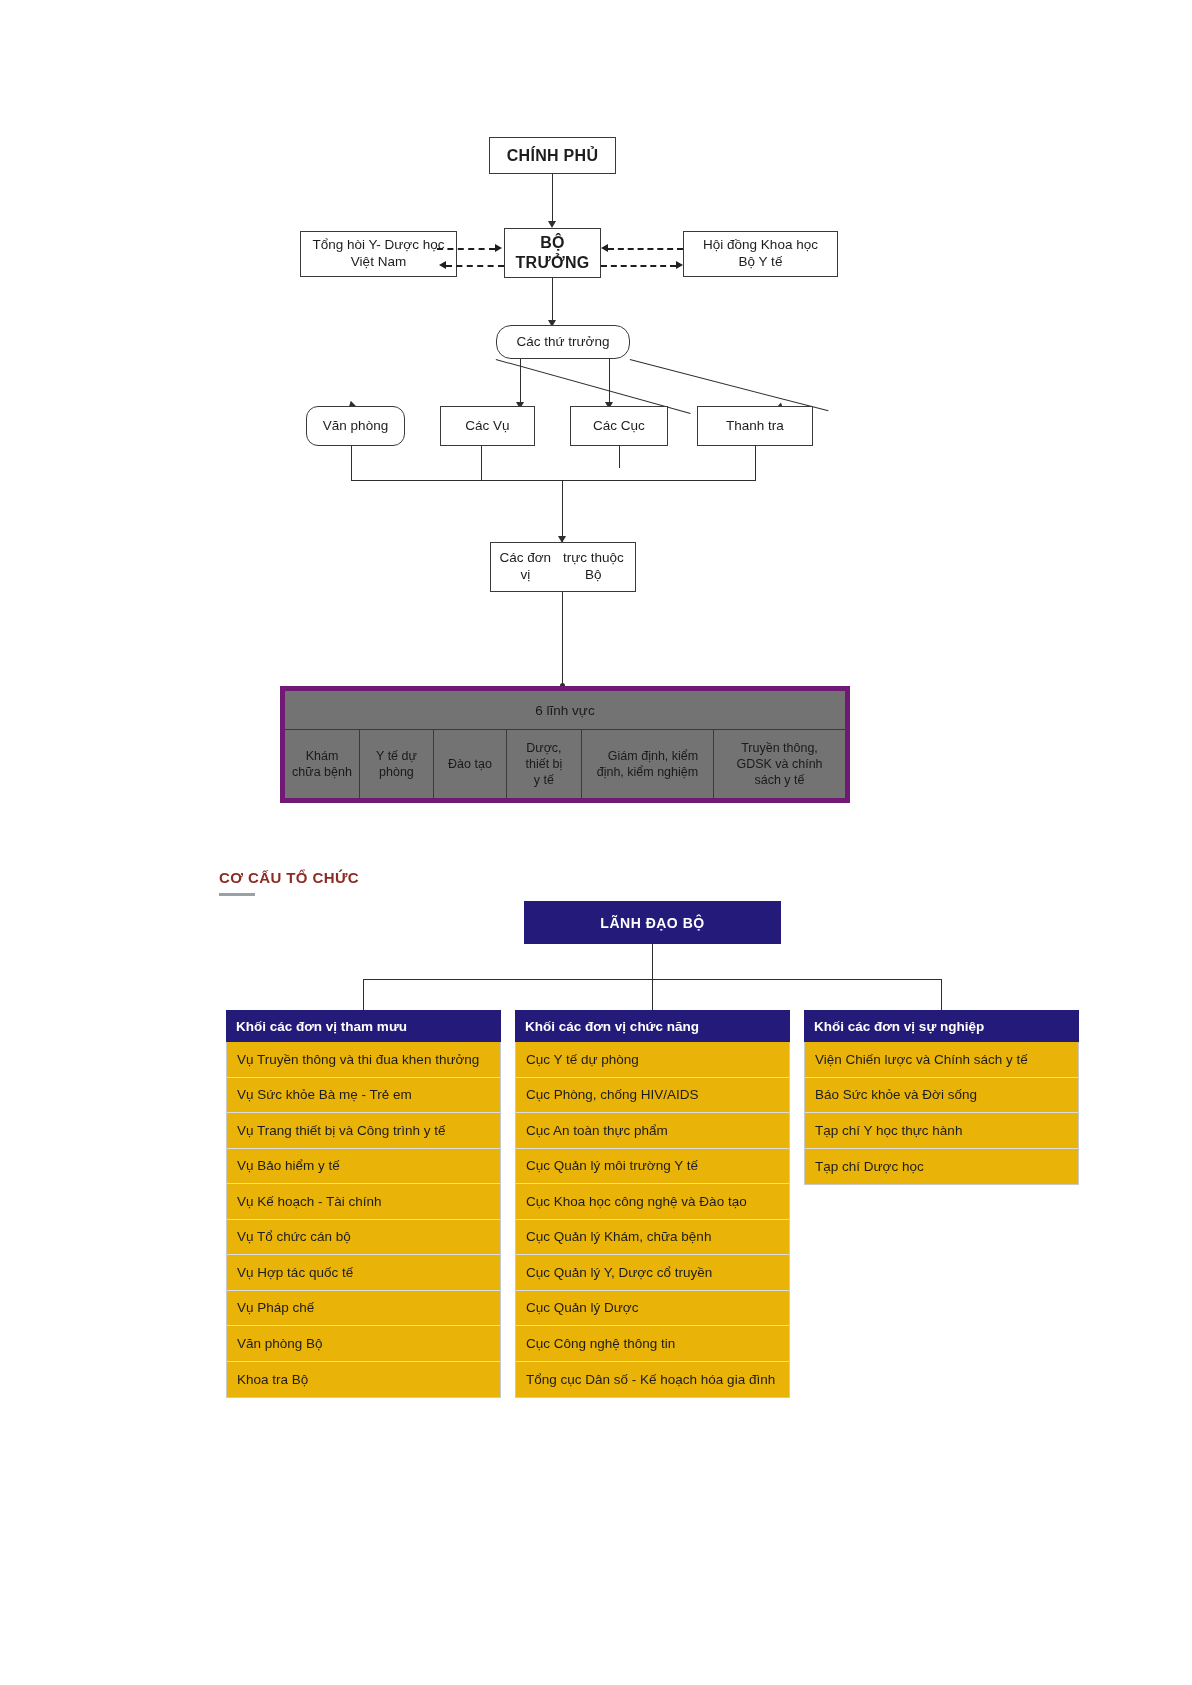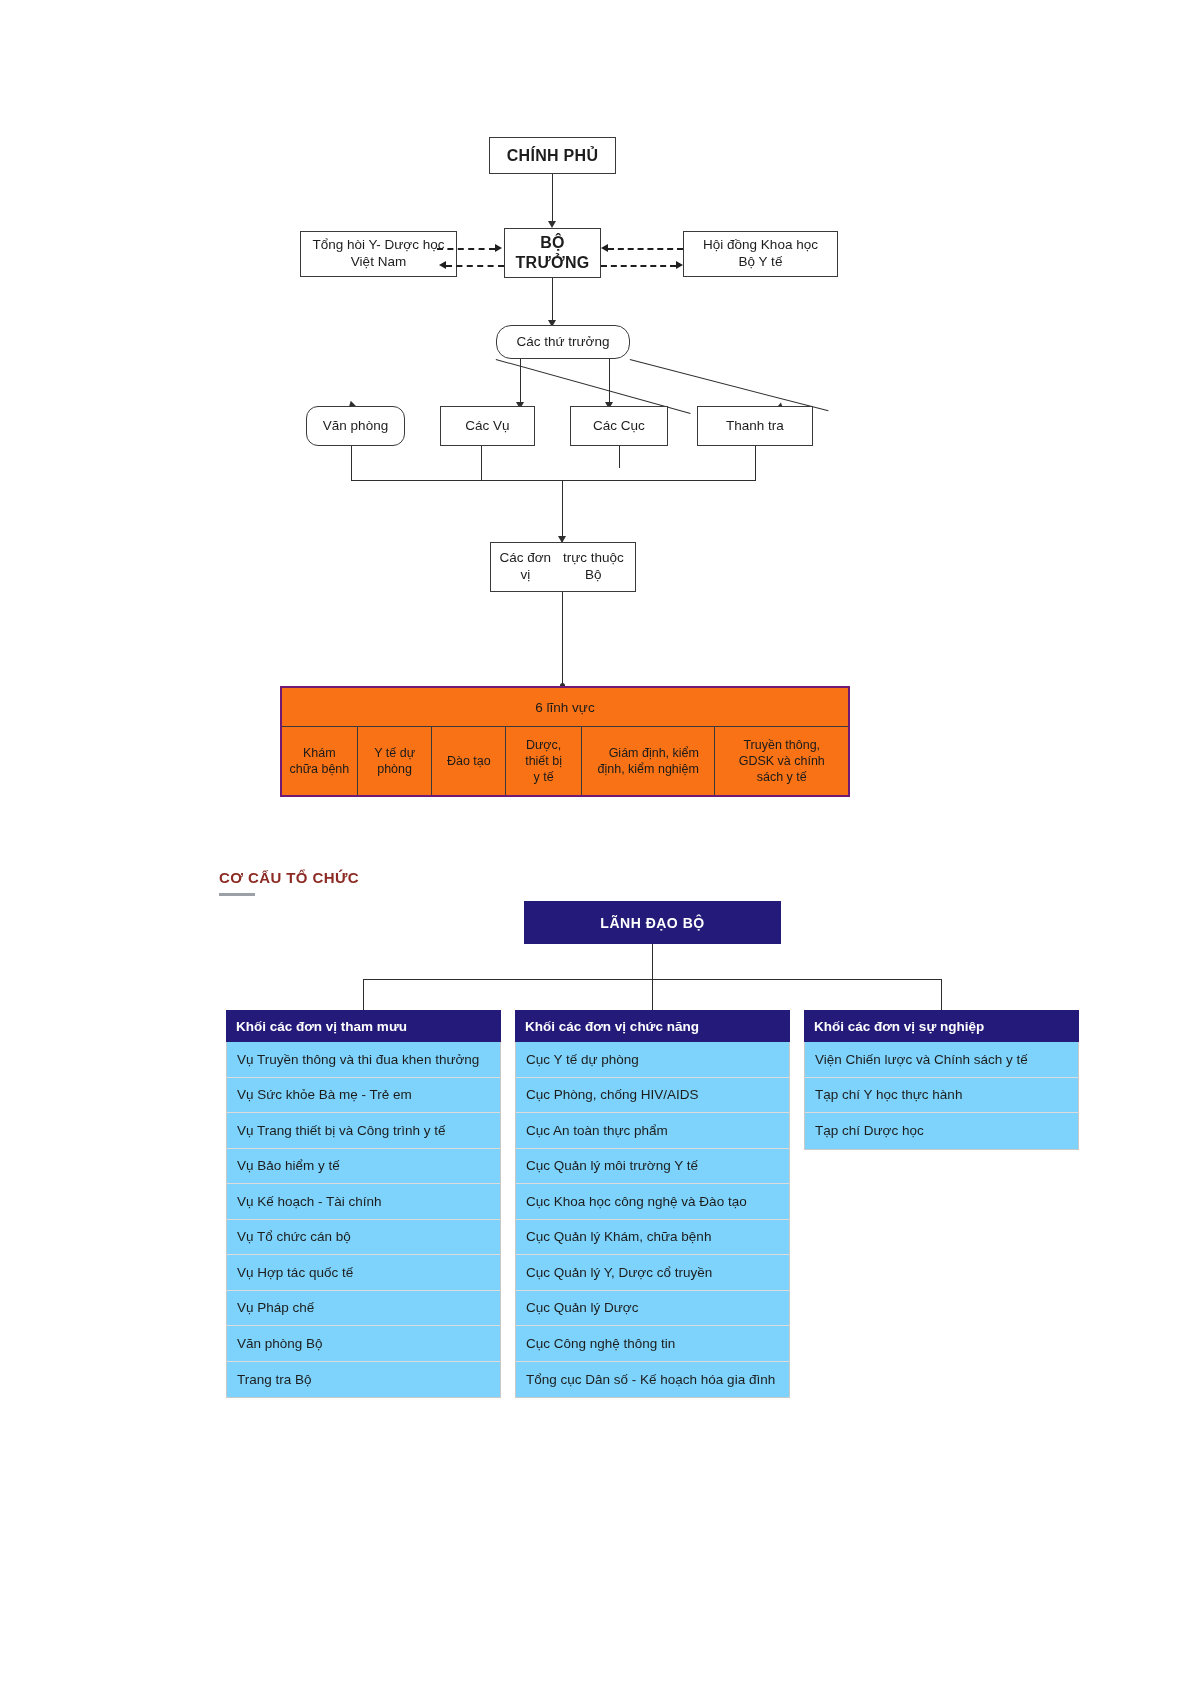--- a/index.html
+++ b/index.html
@@ -91,23 +91,23 @@
     background: #2e2e2e;
     border-radius: 50%;
   }
 
   
   .six-wrap {
     position: absolute;
     left: 280px;
     top: 686px;
     width: 570px;
-    border: 2px solid #701a75;
-    box-sizing: border-box;
-    background: #f97316;
+    border: 5px solid #701a75;
+    box-sizing: border-box;
+    background: #737373;
   }
   .six-title {
     height: 38px;
     display: flex;
     align-items: center;
     justify-content: center;
     font-size: 13.5px;
     border-bottom: 1px solid #3a3a3a;
   }
   .six-row {
@@ -176,21 +176,21 @@
     height: 32px;
     display: flex;
     align-items: center;
     padding-left: 10px;
     box-sizing: border-box;
   }
   .col-list {
     border: 1px solid #c9c9c9;
     border-top: none;
     box-sizing: border-box;
-    background: #7dd3fc;
+    background: #eab308;
   }
   .col-item {
     height: 35.5px;
     display: flex;
     align-items: center;
     padding-left: 10px;
     font-size: 13.5px;
     color: #1d1d1d;
     border-bottom: 1px solid #dcdcdc;
     box-sizing: border-box;
@@ -343,21 +343,21 @@
     <div class="col-list">
       <div class="col-item">Vụ Truyền thông và thi đua khen thưởng</div>
       <div class="col-item">Vụ Sức khỏe Bà mẹ - Trẻ em</div>
       <div class="col-item">Vụ Trang thiết bị và Công trình y tế</div>
       <div class="col-item">Vụ Bảo hiểm y tế</div>
       <div class="col-item">Vụ Kế hoạch - Tài chính</div>
       <div class="col-item">Vụ Tổ chức cán bộ</div>
       <div class="col-item">Vụ Hợp tác quốc tế</div>
       <div class="col-item">Vụ Pháp chế</div>
       <div class="col-item">Văn phòng Bộ</div>
-      <div class="col-item">Trang tra Bộ</div>
+      <div class="col-item">Khoa tra Bộ</div>
     </div>
   </div>
 
   <div class="col" style="left:515px; top:1010px; width:275px;">
     <div class="col-head">Khối các đơn vị chức năng</div>
     <div class="col-list">
       <div class="col-item">Cục Y tế dự phòng</div>
       <div class="col-item">Cục Phòng, chống HIV/AIDS</div>
       <div class="col-item">Cục An toàn thực phẩm</div>
       <div class="col-item">Cục Quản lý môi trường Y tế</div>
@@ -367,18 +367,19 @@
       <div class="col-item">Cục Quản lý Dược</div>
       <div class="col-item">Cục Công nghệ thông tin</div>
       <div class="col-item">Tổng cục Dân số - Kế hoạch hóa gia đình</div>
     </div>
   </div>
 
   <div class="col" style="left:804px; top:1010px; width:275px;">
     <div class="col-head">Khối các đơn vị sự nghiệp</div>
     <div class="col-list">
       <div class="col-item">Viện Chiến lược và Chính sách y tế</div>
+      <div class="col-item">Báo Sức khỏe và Đời sống</div>
       <div class="col-item">Tạp chí Y học thực hành</div>
       <div class="col-item">Tạp chí Dược học</div>
     </div>
   </div>
 
 </div>
 
 </body></html>

